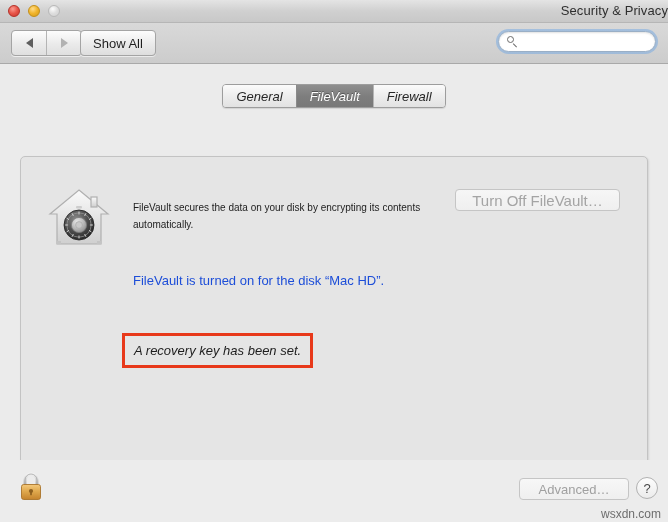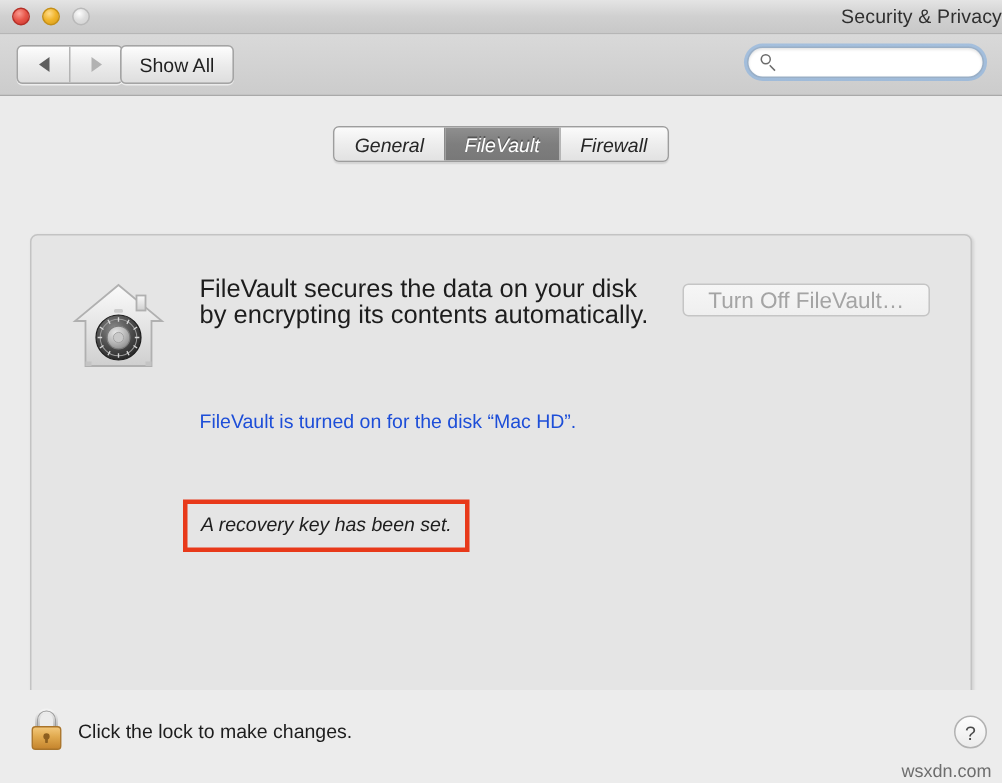--- a/index.html
+++ b/index.html
@@ -237,23 +237,23 @@
     position: absolute;
     left: 25px;
     top: 28px;
     width: 66px;
     height: 66px;
   }
 
   .fv-desc {
     position: absolute;
     left: 112px;
-    top: 27px;
+    top: 42px;
     width: 300px;
-    font-size: 17px;
+    font-size: 10px;
     line-height: 17px;
     color: #1d1d1d;
   }
 
   .turnoff-btn {
     position: absolute;
     left: 434px;
     top: 32px;
     width: 165px;
     height: 22px;
@@ -476,22 +476,22 @@
             <stop offset="100%" stop-color="#b8b8b8"></stop>
           </linearGradient>
         </defs>
         <path d="M7 13 L7 8 A6 6 0 0 1 19 8 L19 13" fill="none" stroke="url(#shackle)" stroke-width="3.2"></path>
         <path d="M7 13 L7 8 A6 6 0 0 1 19 8 L19 13" fill="none" stroke="#9c9c9c" stroke-width="0.7"></path>
         <rect x="3.5" y="12.5" width="19" height="15" rx="2.2" fill="url(#lockBody)" stroke="#a9742a" stroke-width="0.9"></rect>
         <circle cx="13" cy="19" r="2.1" fill="#8d5f1f"></circle>
         <rect x="12.1" y="19" width="1.8" height="4.4" rx="0.8" fill="#8d5f1f"></rect>
       </svg>
 
-      <div class="lock-caption">Click the lock to make changes.</div>
-
+
+      <div class="advanced-btn">Advanced…</div>
 
       <div class="help-btn">?</div>
 
       <div class="watermark">wsxdn.com</div>
     </div>
 
   </div>
 </div>
 
 </body></html>

